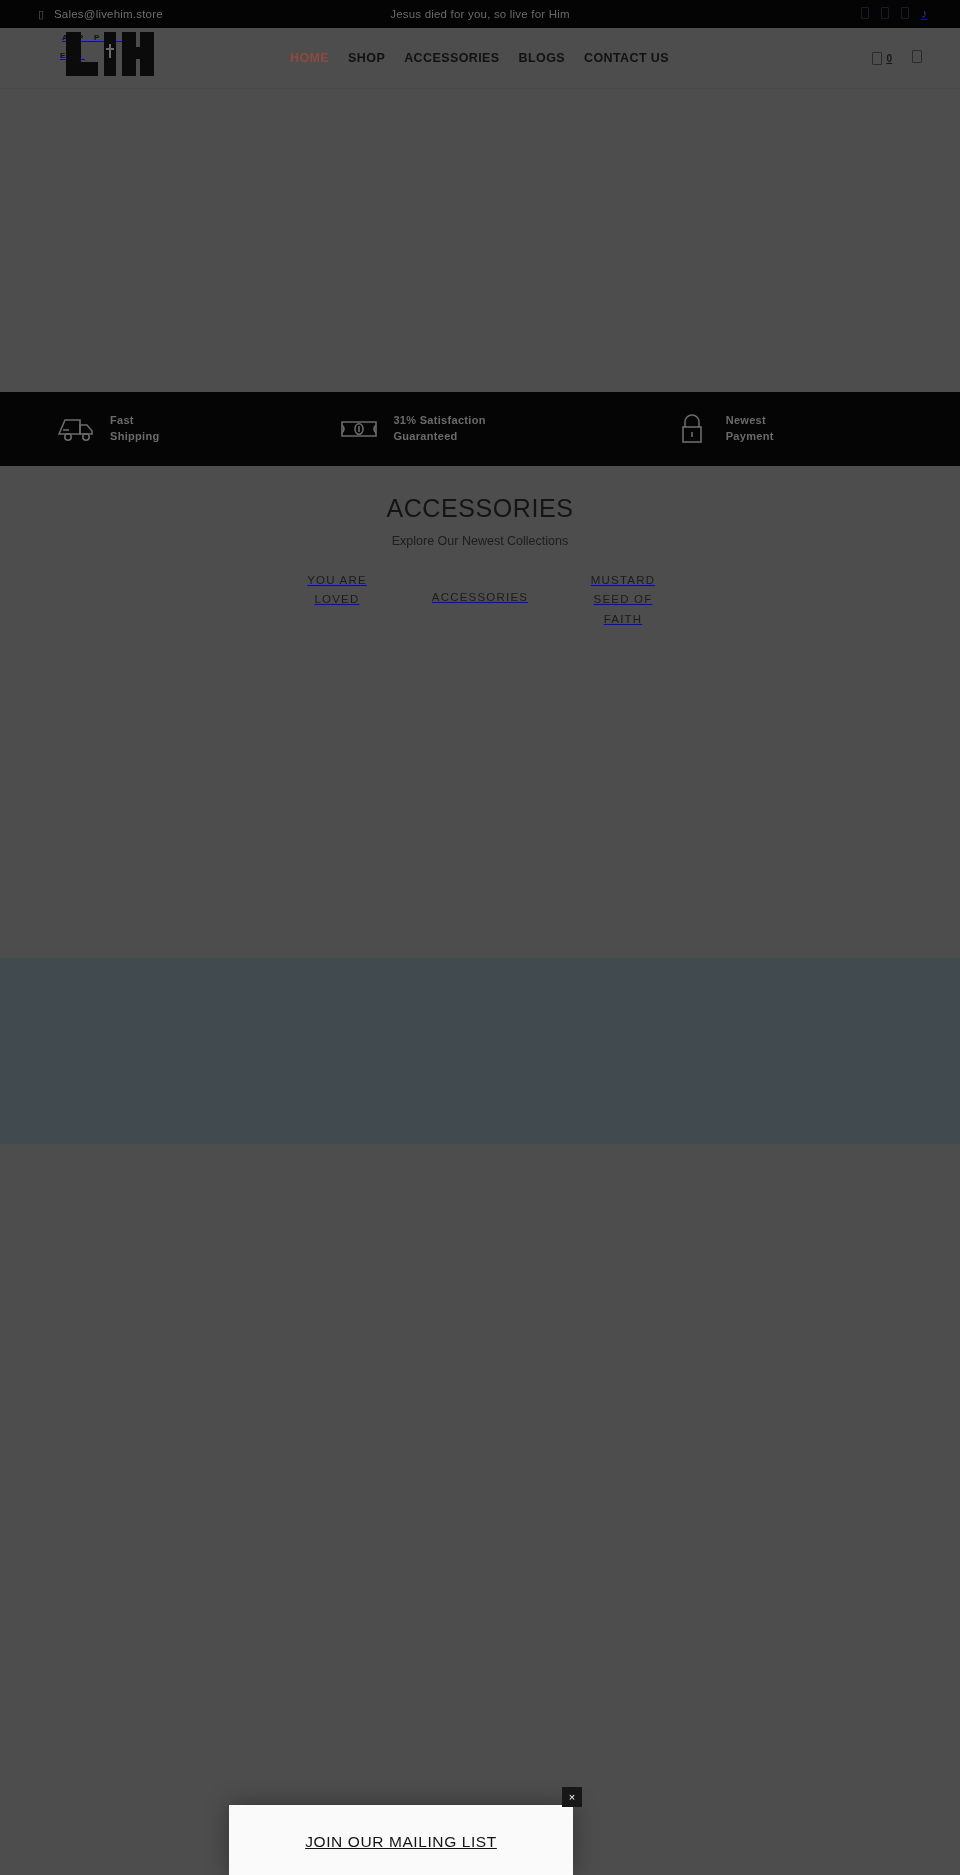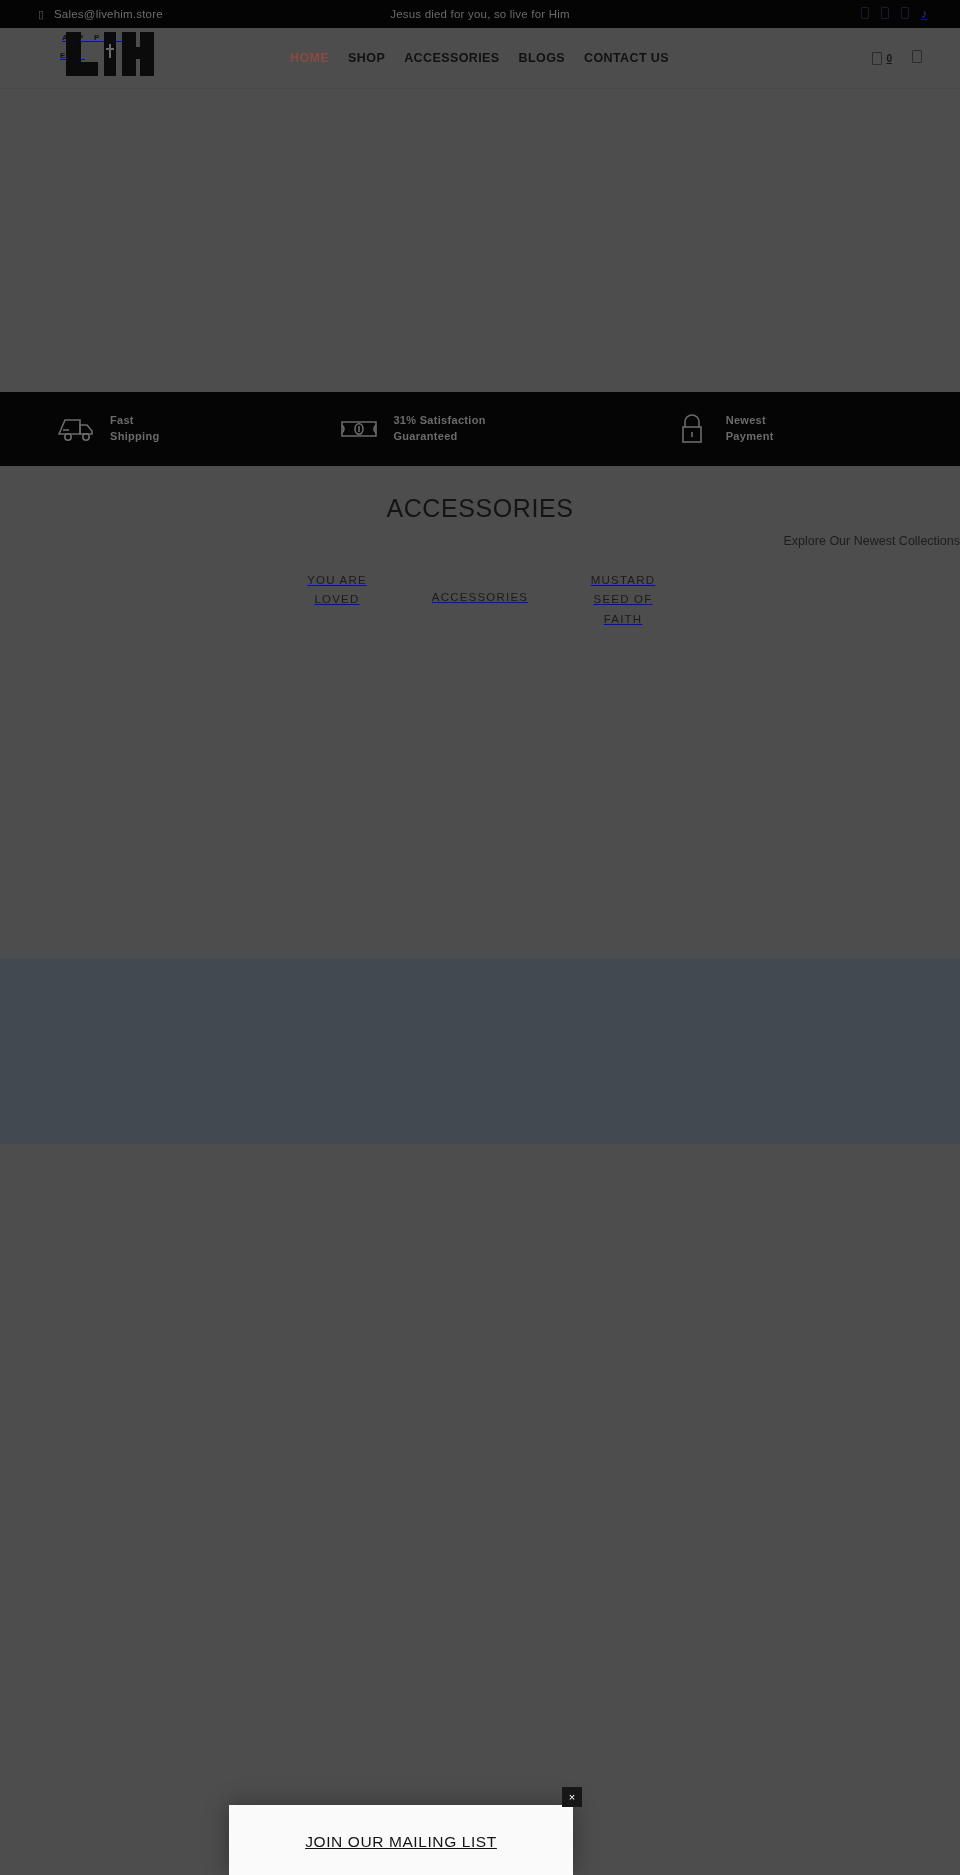--- a/index.html
+++ b/index.html
@@ -89,21 +89,21 @@
   .trust-ico { width:40px; height:32px; color:#6b6b6b; }
   .trust-ico svg { display:block; }
 
   
   .collections { background:#4d4d4d; padding-top:28px; }
   .coll-title {
     text-align:center; font-size:25px; color:#141414; font-weight:400;
     letter-spacing:.6px;
   }
   .coll-sub {
-    text-align:right; font-size:12.5px; color:#1d1d1d; margin-top:11px;
+    text-align:center; font-size:12.5px; color:#1d1d1d; margin-top:11px;
   }
   .coll-grid {
     display:flex; justify-content:center; gap:15px; margin-top:22px;
     padding:0 260px;
   }
   .coll-card { width:100px; text-align:center; }
   .coll-card:nth-child(1){ margin-right:28px; }
   .coll-card:nth-child(2){ margin-right:28px; padding-top:17px; }
   .coll-card-label {
     font-size:11.5px; letter-spacing:1.2px; color:#1b1b1b; line-height:1.5;

